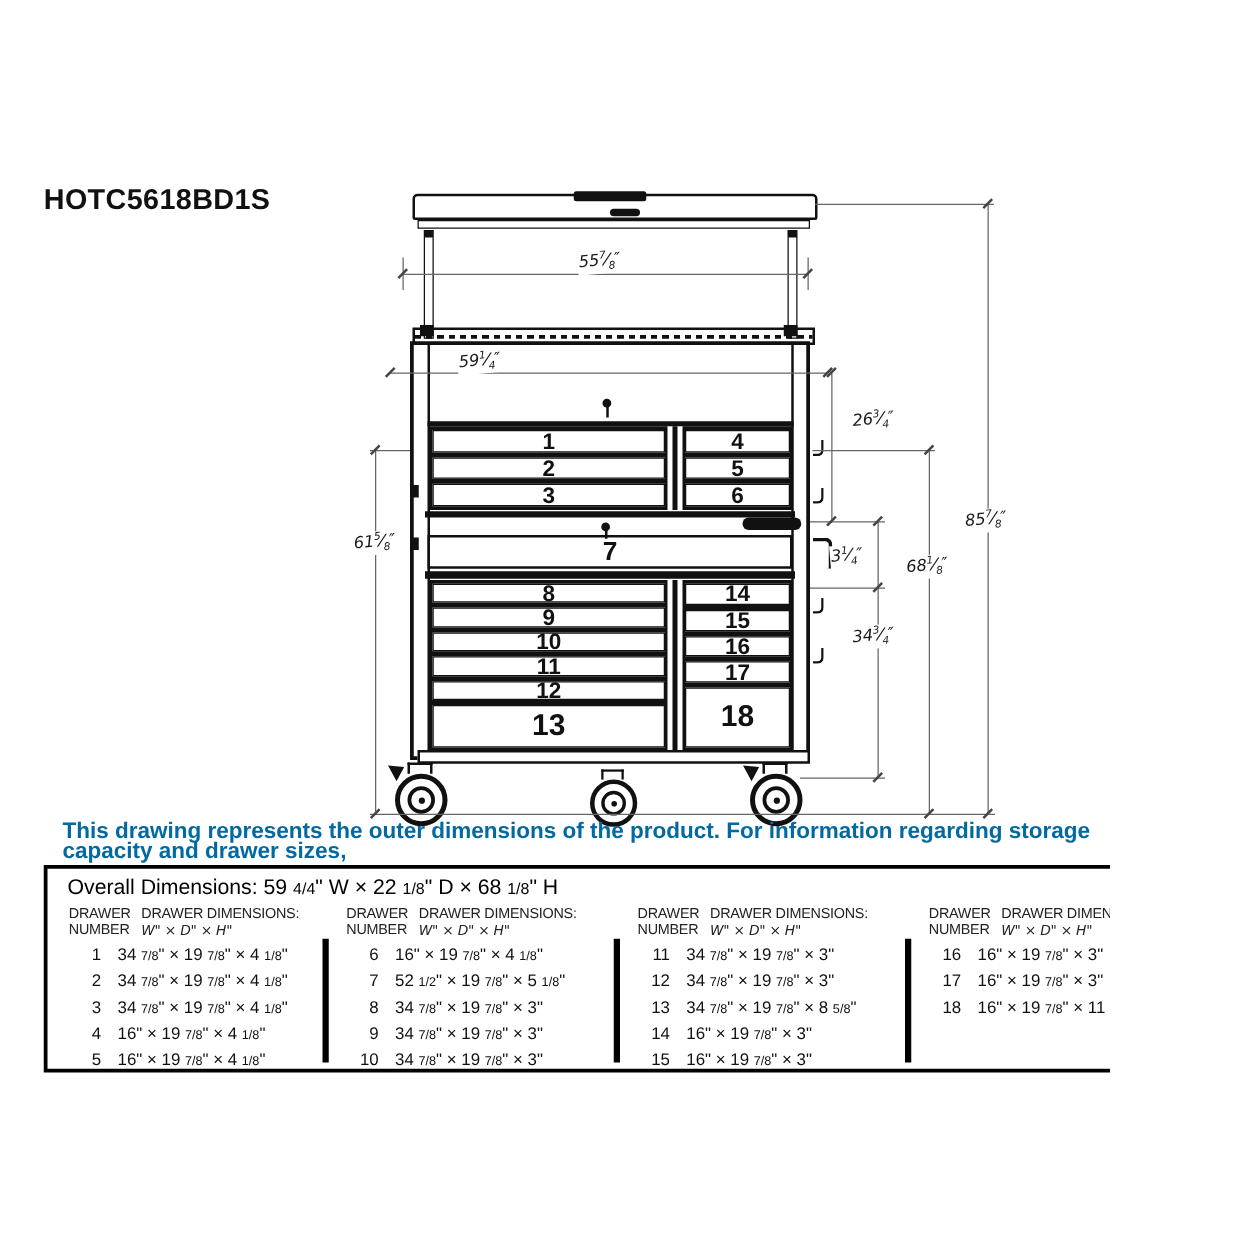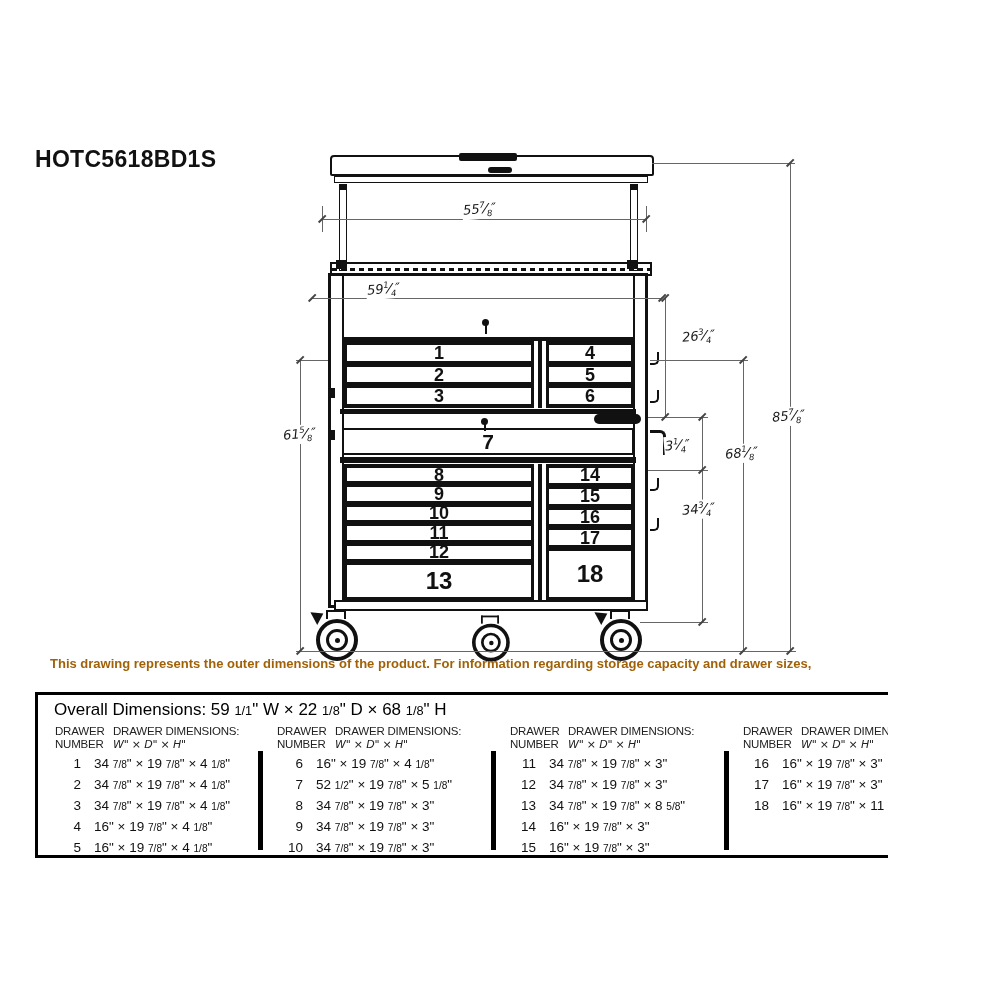--- a/index.html
+++ b/index.html
@@ -20,21 +20,21 @@
   .nub{position:absolute;width:5px;height:10px;background:#111}
   
   .caster{position:absolute;width:40px}
   .mount{width:16px;height:7px;border:2px solid #111;border-bottom:none;margin:0 auto}
   .wheel{width:34px;height:34px;border-radius:50%;border:4px solid #111;margin:0 auto;position:relative;background:#fff}
   .wheel::after{content:"";position:absolute;inset:6px;border:3px solid #111;border-radius:50%}
   .wheel::before{content:"";position:absolute;left:50%;top:50%;width:5px;height:5px;margin:-2.5px 0 0 -2.5px;background:#111;border-radius:50%;z-index:1}
   .brake{position:absolute;left:-7px;top:0;width:0;height:0;border-right:12px solid #111;border-top:5px solid transparent;border-bottom:8px solid transparent;transform:rotate(28deg)}
   
   #title{position:absolute;left:35px;top:146px;font-weight:bold;font-size:23px;letter-spacing:.3px}
-  #disclaimer{position:absolute;left:50px;top:656px;font-weight:bold;font-size:13px;line-height:16px;color:#a16207}
+  #disclaimer{position:absolute;left:50px;top:656px;font-weight:bold;font-size:18px;line-height:16px;color:#0369a1}
   
   #dtable{position:absolute;left:35px;top:692px;width:928px;height:166px;border:3px solid #000;box-sizing:border-box;background:#fff}
   .overall{font-size:17px;padding:5px 0 0 16px;color:#000;white-space:nowrap}
   .fr{font-size:.75em}
   .cols{position:absolute;left:0;top:27px;right:0;bottom:0;display:grid;grid-template-columns:222px 233px 233px 1fr}
   .tcol{padding:3px 0 0 17px;box-sizing:border-box}
   .thead{display:grid;grid-template-columns:58px auto;font-size:11.5px;line-height:13px;color:#222;letter-spacing:-.2px;white-space:nowrap}
   .thead .it{font-style:italic;font-family:"DejaVu Sans",sans-serif;font-size:11px}
   .rows{margin-top:2px}
   .trow{display:flex;align-items:center;height:21px;font-size:13.5px;white-space:nowrap}
@@ -207,21 +207,21 @@
     <div class="dim" style="left:681px;top:500px">34<sup>3</sup>⁄<sub>4</sub>″</div>
     <div class="dim" style="left:724px;top:444px">68<sup>1</sup>⁄<sub>8</sub>″</div>
     <div class="dim" style="left:771px;top:407px">85<sup>7</sup>⁄<sub>8</sub>″</div>
   </div>
 
   <div id="disclaimer">
     <div>This drawing represents the outer dimensions of the product. For information regarding storage capacity and drawer sizes,</div>
   </div>
 
   <div id="dtable">
-    <div class="overall">Overall Dimensions: 59 <span class="fr">1/1</span>" W × 22 <span class="fr">1/8</span>" D × 68 <span class="fr">1/8</span>" H</div>
+    <div class="overall">Overall Dimensions: 59 <span class="fr">4/4</span>" W × 22 <span class="fr">1/8</span>" D × 68 <span class="fr">1/8</span>" H</div>
     <div class="cols">
       <div class="tcol">
         <div class="thead">
           <span>DRAWER</span>
           <span>DRAWER DIMENSIONS:</span>
           <span>NUMBER</span>
           <span class="it">W" × D" × H"</span>
         </div>
         <div class="rows">
             <div class="trow">

